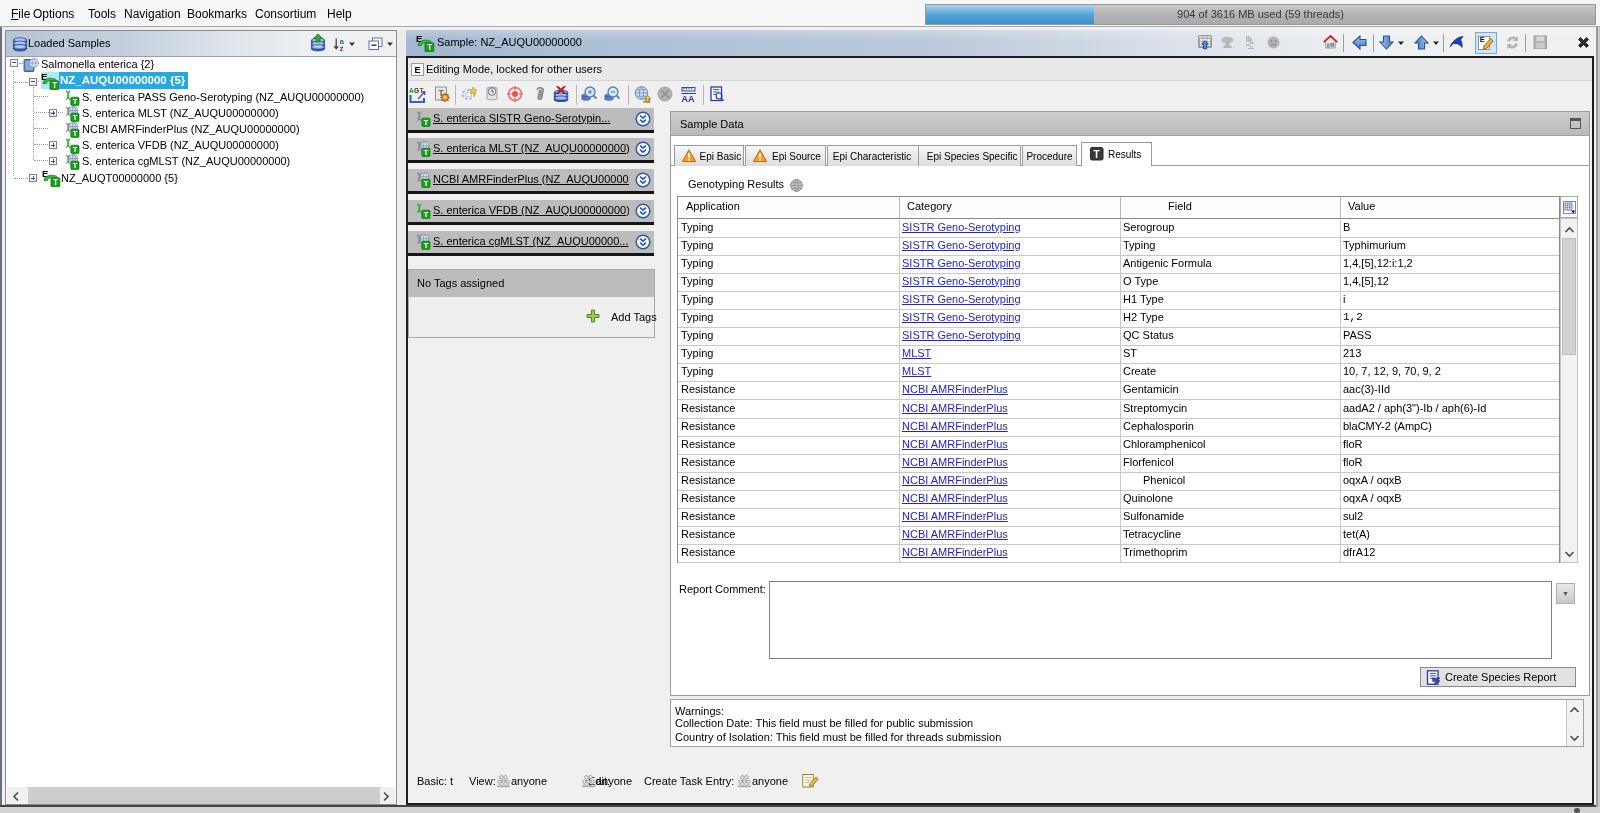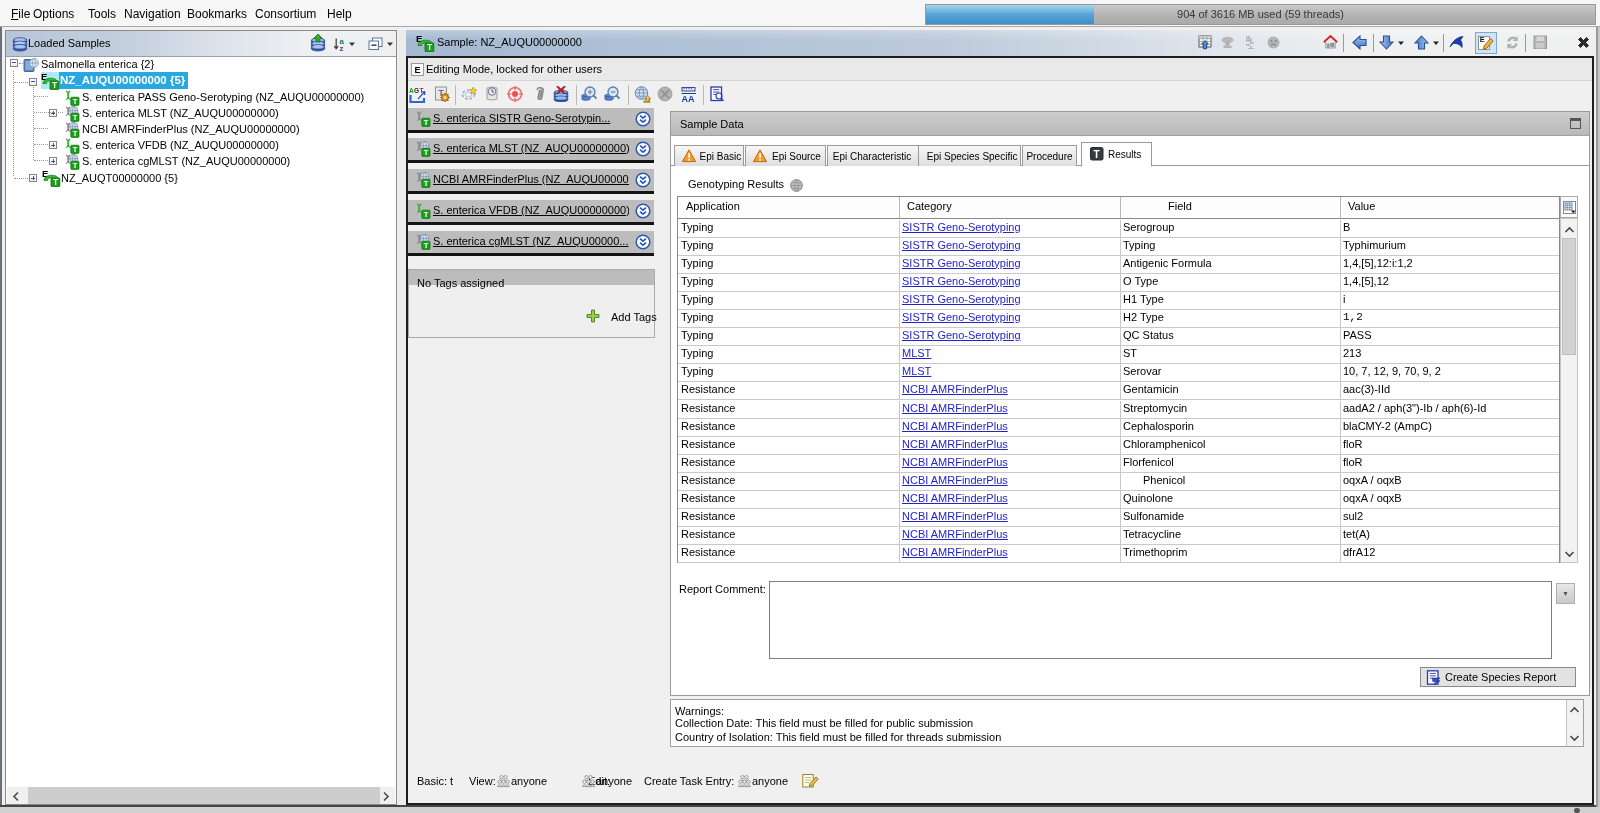--- a/index.html
+++ b/index.html
@@ -453,21 +453,21 @@
             <rect x="6.8" y="7.2" width="8.2" height="8.2" rx="1" fill="#18a018" stroke="#0c6b0c" stroke-width="0.7"></rect>
             <text x="8.7" y="14" font-size="7.5" font-weight="bold" fill="#fff" font-family="Liberation Sans">T</text>
           </svg></span>
         <span class="abs txt" style="left:25px;top:4px;text-decoration:underline;width:196px;overflow:hidden;">S. enterica cgMLST (NZ_AUQU00000...</span>
         <span class="abs" style="left:227px;top:3px;"><svg width="16" height="16" viewBox="0 0 16 16">
             <circle cx="8" cy="8" r="6.8" fill="#fff" stroke="#2857b8" stroke-width="1.5"></circle>
             <path d="M5 4.6 L8 7.2 L11 4.6 M5 8.6 L8 11.2 L11 8.6" stroke="#2857b8" stroke-width="1.6" fill="none"></path>
           </svg></span>
       </div>
 <div class="abs" style="left:0px;top:211px;width:247px;height:69px;border:1px solid #aaa;background:#efefef;">
-        <div class="abs" style="left:0;top:0;width:245px;height:15px;background:#bcbcbc;">
+        <div class="abs" style="left:0;top:0;width:245px;height:27px;background:#bcbcbc;">
           <span class="abs txt" style="left:8px;top:7px;">No Tags assigned</span>
         </div>
         <span class="abs" style="left:177px;top:39px;"><svg width="14" height="14" viewBox="0 0 14 14">
             <path d="M5.5 1 L8.5 1 L8.5 5.5 L13 5.5 L13 8.5 L8.5 8.5 L8.5 13 L5.5 13 L5.5 8.5 L1 8.5 L1 5.5 L5.5 5.5 Z" fill="#95cf52" stroke="#53881f" stroke-width="1"></path>
           </svg></span>
         <span class="abs txt" style="left:202px;top:41px;text-align:center;">Add Tags</span>
       </div>
 <div class="abs" style="left:262px;top:53px;width:920px;height:585px;background:#fff;border:1px solid #9b9b9b;">
 <div class="abs" style="left:0;top:0;width:918px;height:24px;background:linear-gradient(180deg,#cdcdcd,#b9b9b9);border-bottom:1px solid #a2a2a2;">
           <span class="abs txt" style="left:9px;top:6px;">Sample Data</span>
@@ -590,21 +590,21 @@
             <span class="abs txt" style="left:224px;top:1px;"><a class="lnk">MLST</a></span>
             <span class="abs txt" style="left:445px;top:1px;">ST</span>
             <span class="abs txt" style="left:665px;top:1px;">213</span>
             <span class="abs" style="left:221px;top:0;width:1px;height:18px;background:#c9c9c9;"></span>
             <span class="abs" style="left:442px;top:0;width:1px;height:18px;background:#c9c9c9;"></span>
             <span class="abs" style="left:662px;top:0;width:1px;height:18px;background:#c9c9c9;"></span>
           </div>
 <div class="abs" style="left:0;top:167.3px;width:881px;height:18.1px;border-bottom:1px solid #c9c9c9;">
             <span class="abs txt" style="left:3px;top:1px;">Typing</span>
             <span class="abs txt" style="left:224px;top:1px;"><a class="lnk">MLST</a></span>
-            <span class="abs txt" style="left:445px;top:1px;">Serovar</span>
+            <span class="abs txt" style="left:445px;top:1px;">Create</span>
             <span class="abs txt" style="left:665px;top:1px;">10, 7, 12, 9, 70, 9, 2</span>
             <span class="abs" style="left:221px;top:0;width:1px;height:18px;background:#c9c9c9;"></span>
             <span class="abs" style="left:442px;top:0;width:1px;height:18px;background:#c9c9c9;"></span>
             <span class="abs" style="left:662px;top:0;width:1px;height:18px;background:#c9c9c9;"></span>
           </div>
 <div class="abs" style="left:0;top:185.4px;width:881px;height:18.1px;border-bottom:1px solid #c9c9c9;">
             <span class="abs txt" style="left:3px;top:1px;">Resistance</span>
             <span class="abs txt" style="left:224px;top:1px;"><a class="lnk">NCBI AMRFinderPlus</a></span>
             <span class="abs txt" style="left:445px;top:1px;">Gentamicin</span>
             <span class="abs txt" style="left:665px;top:1px;">aac(3)-IId</span>

